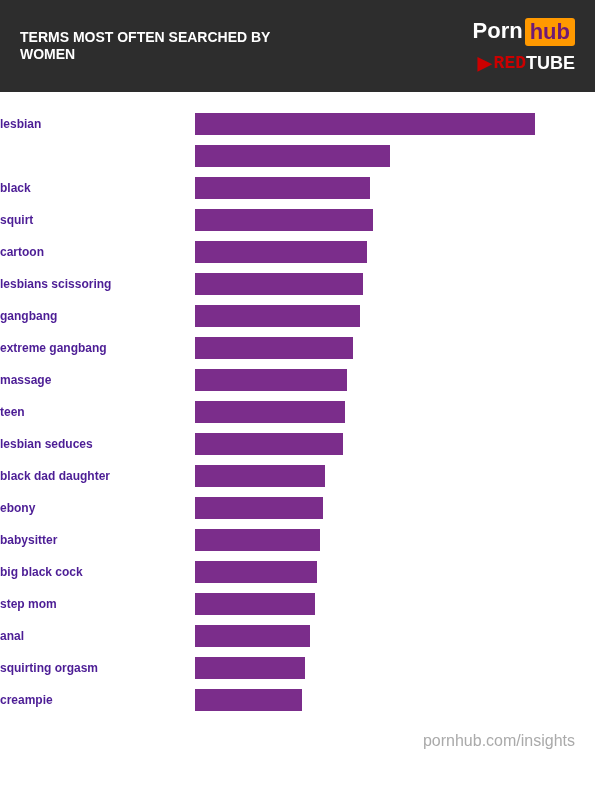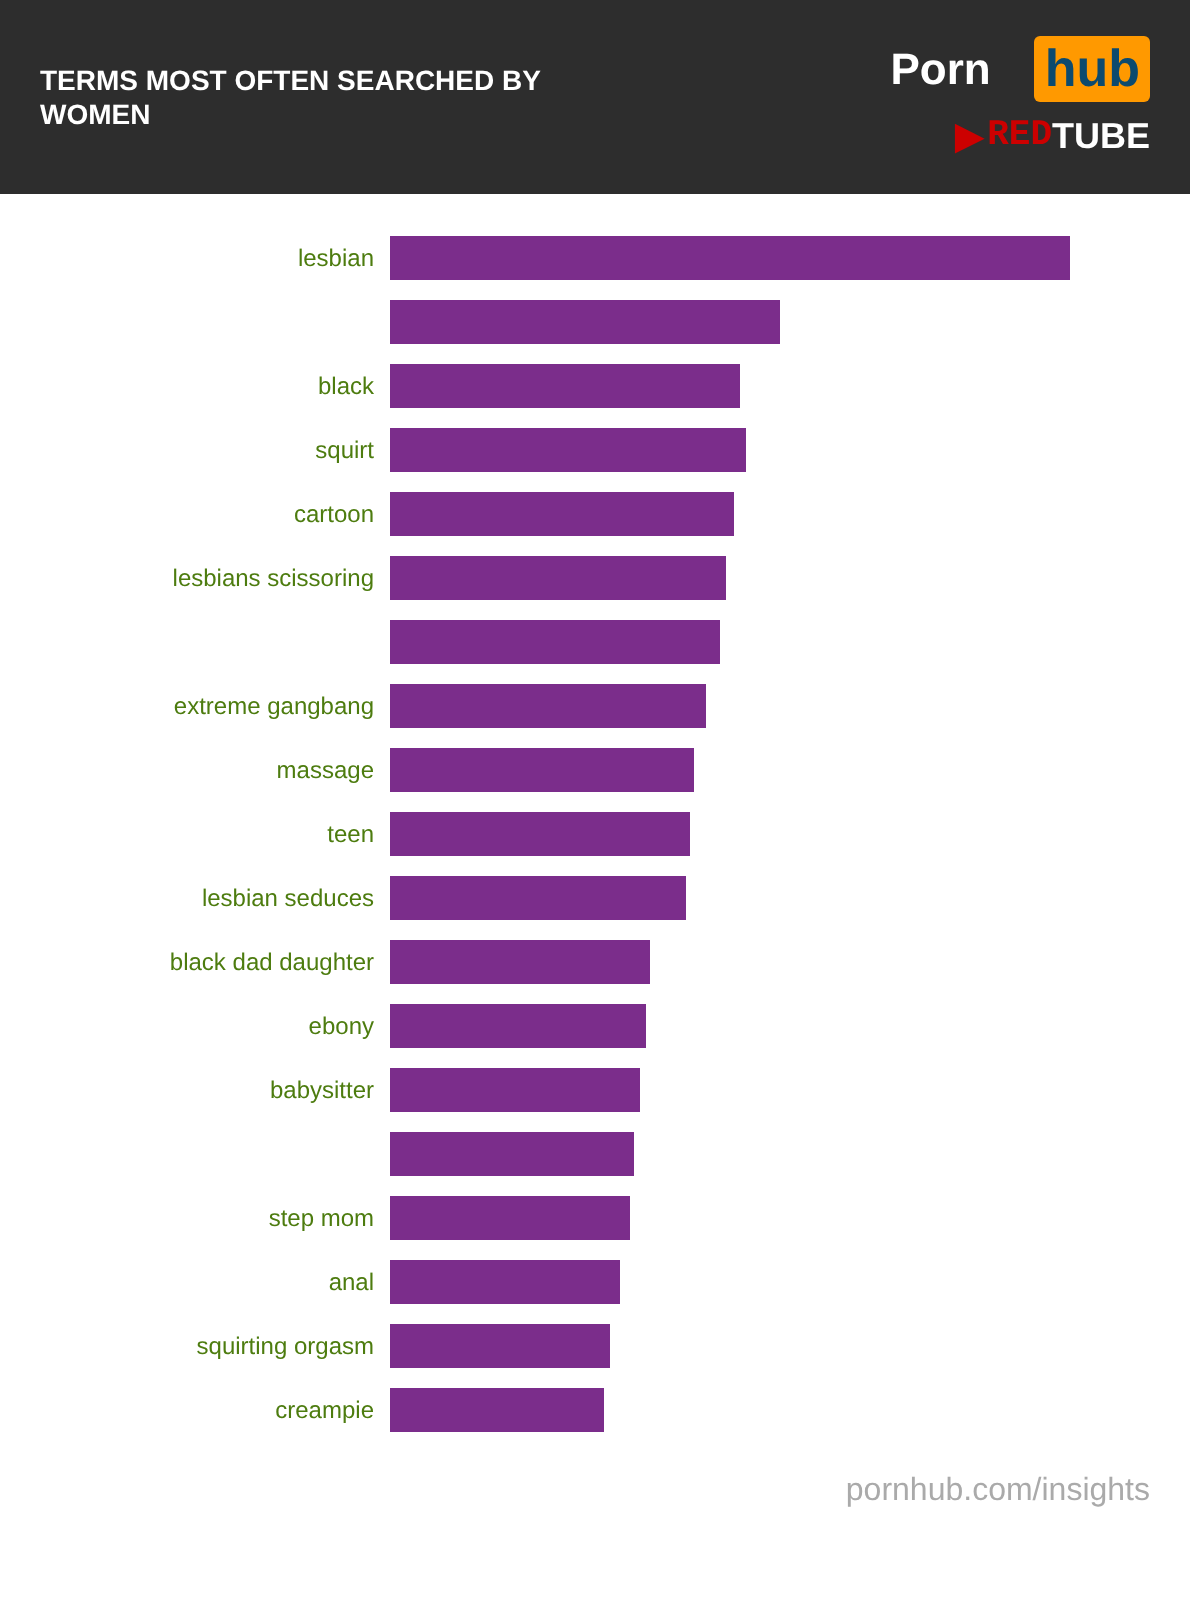--- a/index.html
+++ b/index.html
@@ -26,33 +26,32 @@
       max-width: 300px;
     }
     .logos {
       display: flex;
       flex-direction: column;
       align-items: flex-end;
       gap: 6px;
     }
     .pornhub-logo {
       display: flex;
-      align-items: center;
+      align-items: flex-start;
       font-size: 22px;
       font-weight: 900;
       color: #fff;
-      gap: 20px;
     }
     .pornhub-logo .hub {
       background: #f90;
-      color: #0c4a6e;
+      color: #701a75;
       padding: 1px 5px;
       border-radius: 3px;
       margin-left: 2px;
-      font-size: 26px;
+      font-size: 22px;
       font-weight: 900;
     }
     .redtube-logo {
       display: flex;
       align-items: center;
       font-size: 18px;
       font-weight: 900;
     }
     .redtube-logo .red-part {
       color: #cc0000;
@@ -74,26 +73,27 @@
       display: flex;
       align-items: center;
       margin-bottom: 4px;
       position: relative;
       height: 28px;
     }
     .bar-label {
       position: absolute;
       right: calc(100%);
       left: -195px;
-      text-align: right;
+      text-align: left;
       font-size: 12px;
-      color: #4d7c0f;
+      color: #4c1d95;
       white-space: nowrap;
       padding-right: 8px;
       line-height: 28px;
+      font-weight: bold;
     }
     .bar {
       background: #7b2d8b;
       height: 22px;
       display: block;
     }
     .footer-url {
       text-align: right;
       padding: 4px 20px 6px 0;
       font-size: 16px;
@@ -136,20 +136,21 @@
     </div>
     <div class="chart-row">
       <span class="bar-label">cartoon</span>
       <span class="bar" style="width: 172px;"></span>
     </div>
     <div class="chart-row">
       <span class="bar-label">lesbians scissoring</span>
       <span class="bar" style="width: 168px;"></span>
     </div>
     <div class="chart-row">
+      <span class="bar-label">gangbang</span>
       <span class="bar" style="width: 165px;"></span>
     </div>
     <div class="chart-row">
       <span class="bar-label">extreme gangbang</span>
       <span class="bar" style="width: 158px;"></span>
     </div>
     <div class="chart-row">
       <span class="bar-label">massage</span>
       <span class="bar" style="width: 152px;"></span>
     </div>
@@ -167,20 +168,21 @@
     </div>
     <div class="chart-row">
       <span class="bar-label">ebony</span>
       <span class="bar" style="width: 128px;"></span>
     </div>
     <div class="chart-row">
       <span class="bar-label">babysitter</span>
       <span class="bar" style="width: 125px;"></span>
     </div>
     <div class="chart-row">
+      <span class="bar-label">big black cock</span>
       <span class="bar" style="width: 122px;"></span>
     </div>
     <div class="chart-row">
       <span class="bar-label">step mom</span>
       <span class="bar" style="width: 120px;"></span>
     </div>
     <div class="chart-row">
       <span class="bar-label">anal</span>
       <span class="bar" style="width: 115px;"></span>
     </div>

